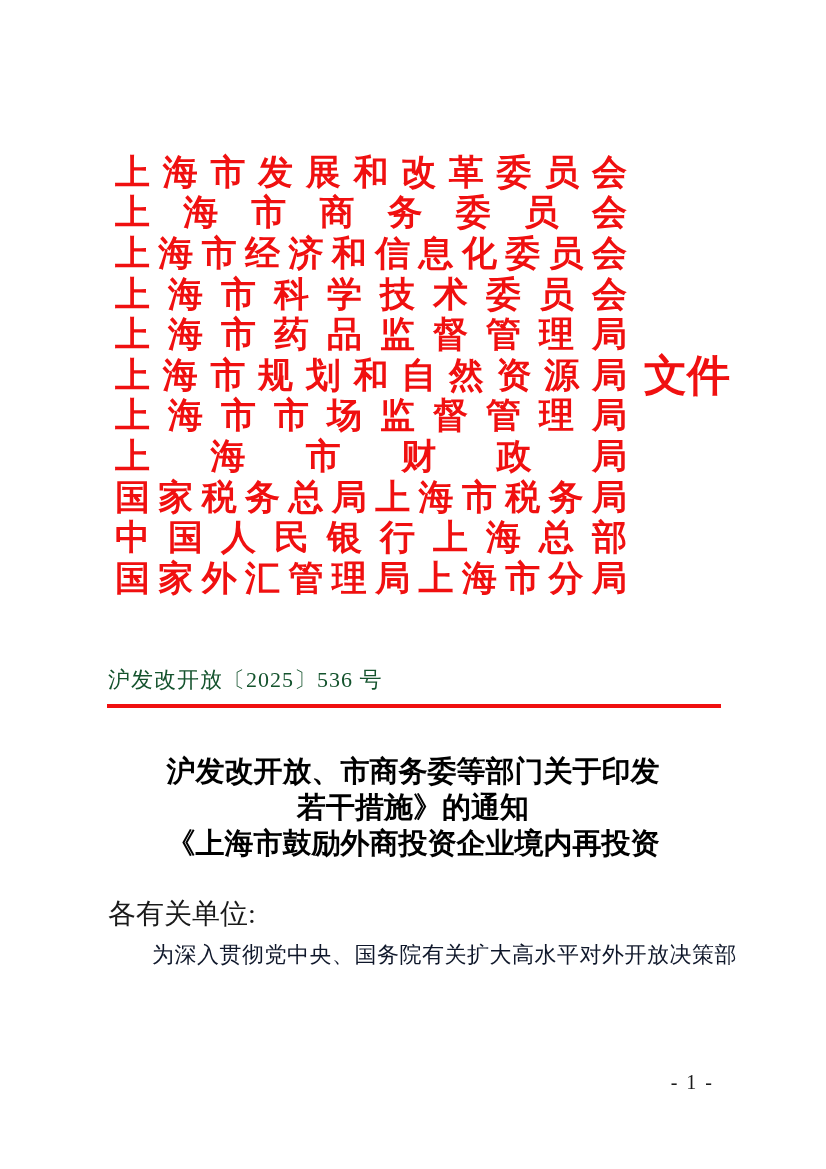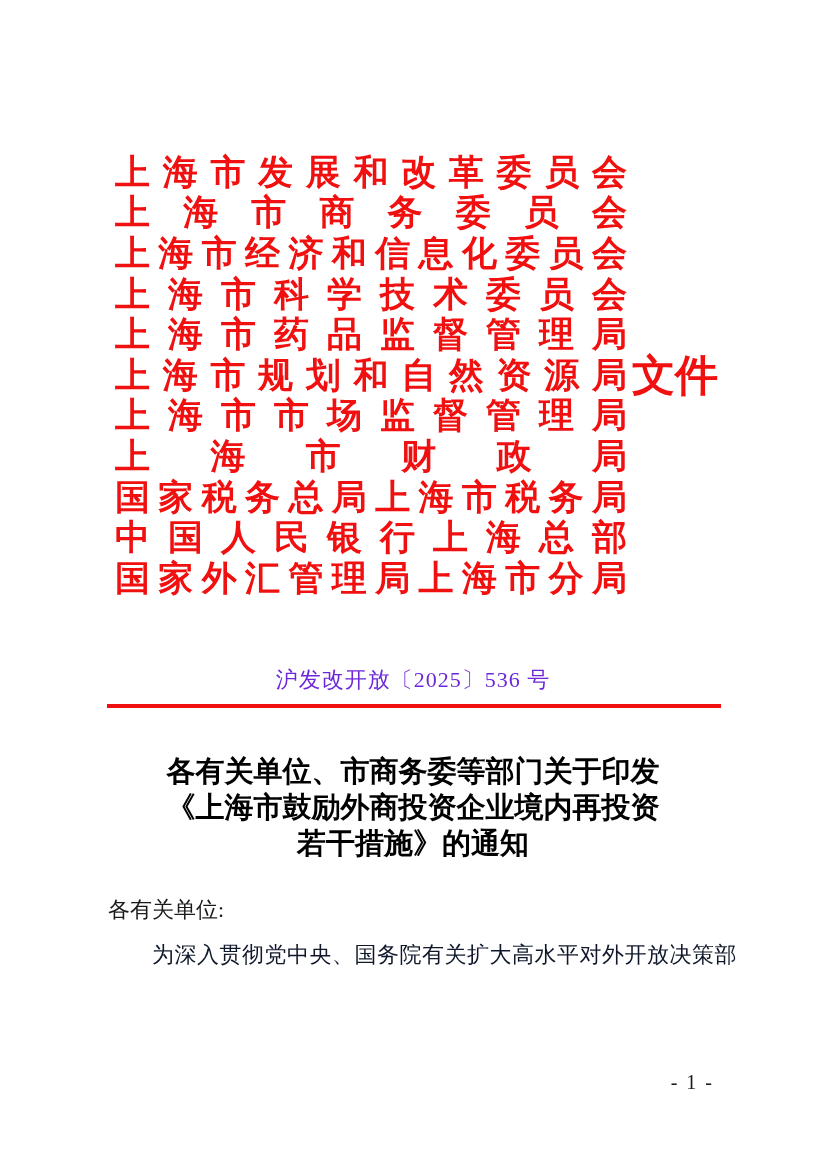--- a/index.html
+++ b/index.html
@@ -36,34 +36,34 @@
     align-items: center;
     color: var(--accent-red);
     font-size: 35px;
     font-weight: bold;
     line-height: 1;
   }
   .wenjian {
     color: var(--accent-red);
     font-size: 43px;
     font-weight: bold;
-    margin-left: 5px;
+    margin-left: 17px;
     white-space: nowrap;
     line-height: 1;
   }
 
   
   .doc-number {
     position: absolute;
     top: 665px;
     left: 108px;
     width: 610px;
-    text-align: center;
+    text-align: left;
     font-size: 22px;
-    color: #6d28d9;
+    color: #14532d;
     letter-spacing: 1px;
   }
   .red-rule {
     position: absolute;
     top: 704px;
     left: 107px;
     width: 614px;
     height: 4px;
     background: var(--accent-red);
   }
@@ -79,21 +79,21 @@
     font-weight: bold;
     color: #000000;
     line-height: 36px;
   }
 
   
   .salutation {
     position: absolute;
     top: 895px;
     left: 108px;
-    font-size: 22px;
+    font-size: 28px;
     color: #1a1a1a;
   }
   .para-line {
     position: absolute;
     left: 108px;
     width: 612px;
     font-size: 22px;
     color: #0f172a;
     white-space: nowrap;
     letter-spacing: 0.5px;
@@ -259,23 +259,23 @@
         </div>
       </div>
     <div class="wenjian">文件</div>
   </div>
 
   <div class="doc-number">沪发改开放〔2025〕536 号</div>
 
   <div class="red-rule"></div>
 
   <div class="doc-title">
-    <div>各有关单位、市商务委等部门关于印发</div>
+    <div>沪发改开放、市商务委等部门关于印发</div>
+    <div>若干措施》的通知</div>
     <div>《上海市鼓励外商投资企业境内再投资</div>
-    <div>若干措施》的通知</div>
   </div>
 
   <div class="salutation">各有关单位:</div>
 
   <div class="para-line para-line-1">为深入贯彻党中央、国务院有关扩大高水平对外开放决策部</div>
 
 
   <div class="page-number">- 1 -</div>
 
 </div>

